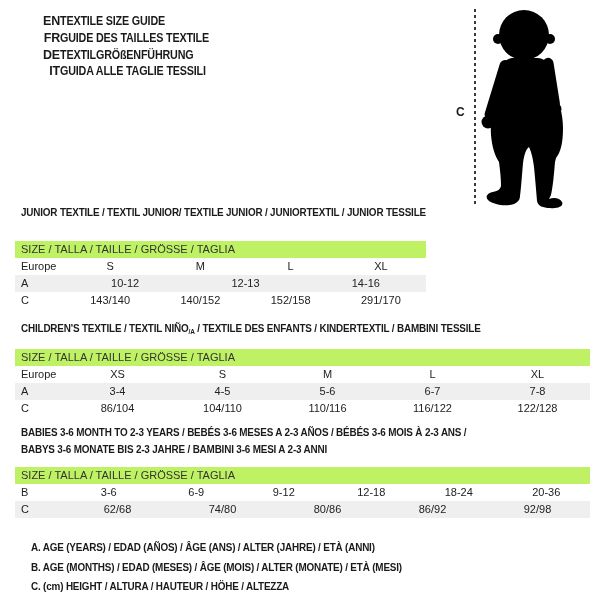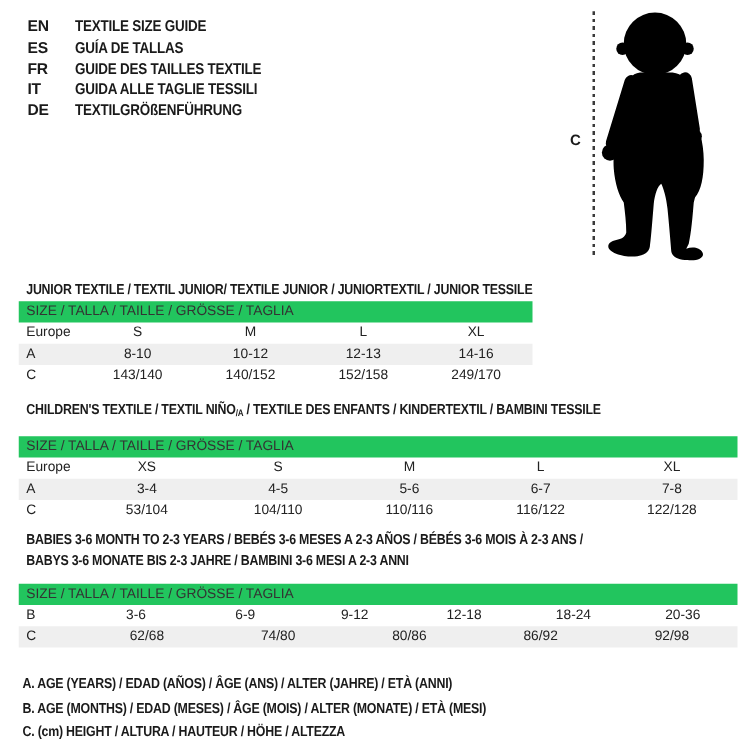--- a/index.html
+++ b/index.html
@@ -4,75 +4,71 @@
 <style>
   html,body{margin:0;padding:0;}
   body{
     width:600px;height:600px;position:relative;background:#ffffff;
     font-family:"Liberation Sans",sans-serif;color:#1a1a1a;overflow:hidden;
   }
   .cond{display:inline-block;transform:scaleX(0.86);transform-origin:0 50%;white-space:nowrap;}
 
   
   .lang-block{position:absolute;left:22px;top:13px;}
-  .lang-row{display:flex;line-height:16.8px;font-size:12.5px;font-weight:bold;letter-spacing:-0.2px;}
+  .lang-row{display:flex;line-height:16.8px;font-size:12.5px;font-weight:bold;letter-spacing:-0.2px;text-align:right;}
   .lang-code{width:38px;flex:0 0 38px;}
 
   
   .dash-line{position:absolute;left:474px;top:9px;width:2px;height:198px;
     background:repeating-linear-gradient(to bottom,#3a3a3a 0 3px,transparent 3px 6px);}
   .c-label{position:absolute;left:456px;top:105px;font-size:12px;font-weight:bold;}
   .baby-svg{position:absolute;left:478px;top:2px;width:100px;height:210px;}
 
   
   .tbl-heading{position:absolute;font-size:11.5px;font-weight:bold;letter-spacing:-0.2px;}
   .tbl-heading-line{transform:scaleX(0.86);transform-origin:0 50%;white-space:nowrap;line-height:16.5px;}
   .subscript{font-size:7.5px;vertical-align:-2px;}
-  #heading-junior{left:21px;top:224px;}
+  #heading-junior{left:21px;top:204px;}
   #heading-children{left:21px;top:320px;}
   #heading-babies{left:21px;top:424px;}
 
   
   .tbl{position:absolute;font-size:11px;color:#222222;}
   #table-junior{left:15px;top:241px;width:411px;}
   #table-children{left:15px;top:349px;width:575px;}
   #table-babies{left:15px;top:467px;width:575px;}
-  .tbl-bar{height:17px;line-height:17px;background:#22c55e;color:#333333;padding-left:6px;box-sizing:border-box;}
+  .tbl-bar{height:17px;line-height:17px;background:#bef264;color:#333333;padding-left:6px;box-sizing:border-box;}
   .tbl-row{display:flex;height:17px;line-height:17px;}
   .tbl-row.alt{background:#efefef;}
   .tbl-label{flex:0 0 50px;width:50px;padding-left:6px;box-sizing:border-box;}
   .tbl-cell{flex:1;text-align:center;}
 
   
-  .footnotes{position:absolute;left:18px;top:537px;}
+  .footnotes{position:absolute;left:31px;top:537px;}
   .footnote-line{font-size:11.5px;font-weight:bold;line-height:18.6px;letter-spacing:-0.2px;}
 </style>
 </head>
 <body>
 
 <div class="lang-block">
   <div class="lang-row">
     <span class="lang-code">EN</span>
     <span class="lang-title cond">TEXTILE SIZE GUIDE</span>
   </div>
   <div class="lang-row">
-    <span class="lang-code">ES</span>
-    <span class="lang-title cond">GUÍA DE TALLAS</span>
-  </div>
-  <div class="lang-row">
     <span class="lang-code">FR</span>
     <span class="lang-title cond">GUIDE DES TAILLES TEXTILE</span>
   </div>
   <div class="lang-row">
+    <span class="lang-code">DE</span>
+    <span class="lang-title cond">TEXTILGRÖßENFÜHRUNG</span>
+  </div>
+  <div class="lang-row">
     <span class="lang-code">IT</span>
     <span class="lang-title cond">GUIDA ALLE TAGLIE TESSILI</span>
-  </div>
-  <div class="lang-row">
-    <span class="lang-code">DE</span>
-    <span class="lang-title cond">TEXTILGRÖßENFÜHRUNG</span>
   </div>
 </div>
 
 <div class="dash-line"></div>
 <span class="c-label">C</span>
 
 <svg class="baby-svg" viewBox="0 0 100 210" xmlns="http://www.w3.org/2000/svg">
   <g fill="#000000">
     <circle cx="46" cy="33" r="25"></circle>
     <circle cx="20" cy="37" r="5"></circle>
@@ -94,31 +90,30 @@
   <div class="tbl-body">
       <div class="tbl-row">
         <div class="tbl-label">Europe</div>
         <div class="tbl-cell">S</div>
         <div class="tbl-cell">M</div>
         <div class="tbl-cell">L</div>
         <div class="tbl-cell">XL</div>
       </div>
       <div class="tbl-row alt">
         <div class="tbl-label">A</div>
-        <div class="tbl-cell">8-10</div>
         <div class="tbl-cell">10-12</div>
         <div class="tbl-cell">12-13</div>
         <div class="tbl-cell">14-16</div>
       </div>
       <div class="tbl-row">
         <div class="tbl-label">C</div>
         <div class="tbl-cell">143/140</div>
         <div class="tbl-cell">140/152</div>
         <div class="tbl-cell">152/158</div>
-        <div class="tbl-cell">249/170</div>
+        <div class="tbl-cell">291/170</div>
       </div>
     </div>
 </div>
 
 <div class="tbl-heading" id="heading-children">
     <div class="tbl-heading-line"><span>CHILDREN'S TEXTILE / TEXTIL NIÑO</span><span class="subscript">/A</span><span> / TEXTILE DES ENFANTS / KINDERTEXTIL / BAMBINI TESSILE</span></div>
   </div>
 <div class="tbl" id="table-children">
   <div class="tbl-bar">SIZE / TALLA / TAILLE / GRÖSSE / TAGLIA</div>
   <div class="tbl-body">
@@ -133,21 +128,21 @@
       <div class="tbl-row alt">
         <div class="tbl-label">A</div>
         <div class="tbl-cell">3-4</div>
         <div class="tbl-cell">4-5</div>
         <div class="tbl-cell">5-6</div>
         <div class="tbl-cell">6-7</div>
         <div class="tbl-cell">7-8</div>
       </div>
       <div class="tbl-row">
         <div class="tbl-label">C</div>
-        <div class="tbl-cell">53/104</div>
+        <div class="tbl-cell">86/104</div>
         <div class="tbl-cell">104/110</div>
         <div class="tbl-cell">110/116</div>
         <div class="tbl-cell">116/122</div>
         <div class="tbl-cell">122/128</div>
       </div>
     </div>
 </div>
 
 <div class="tbl-heading" id="heading-babies">
     <div class="tbl-heading-line"><span>BABIES 3-6 MONTH TO 2-3 YEARS / BEBÉS 3-6 MESES A 2-3 AÑOS / BÉBÉS 3-6 MOIS À 2-3 ANS /</span></div>

